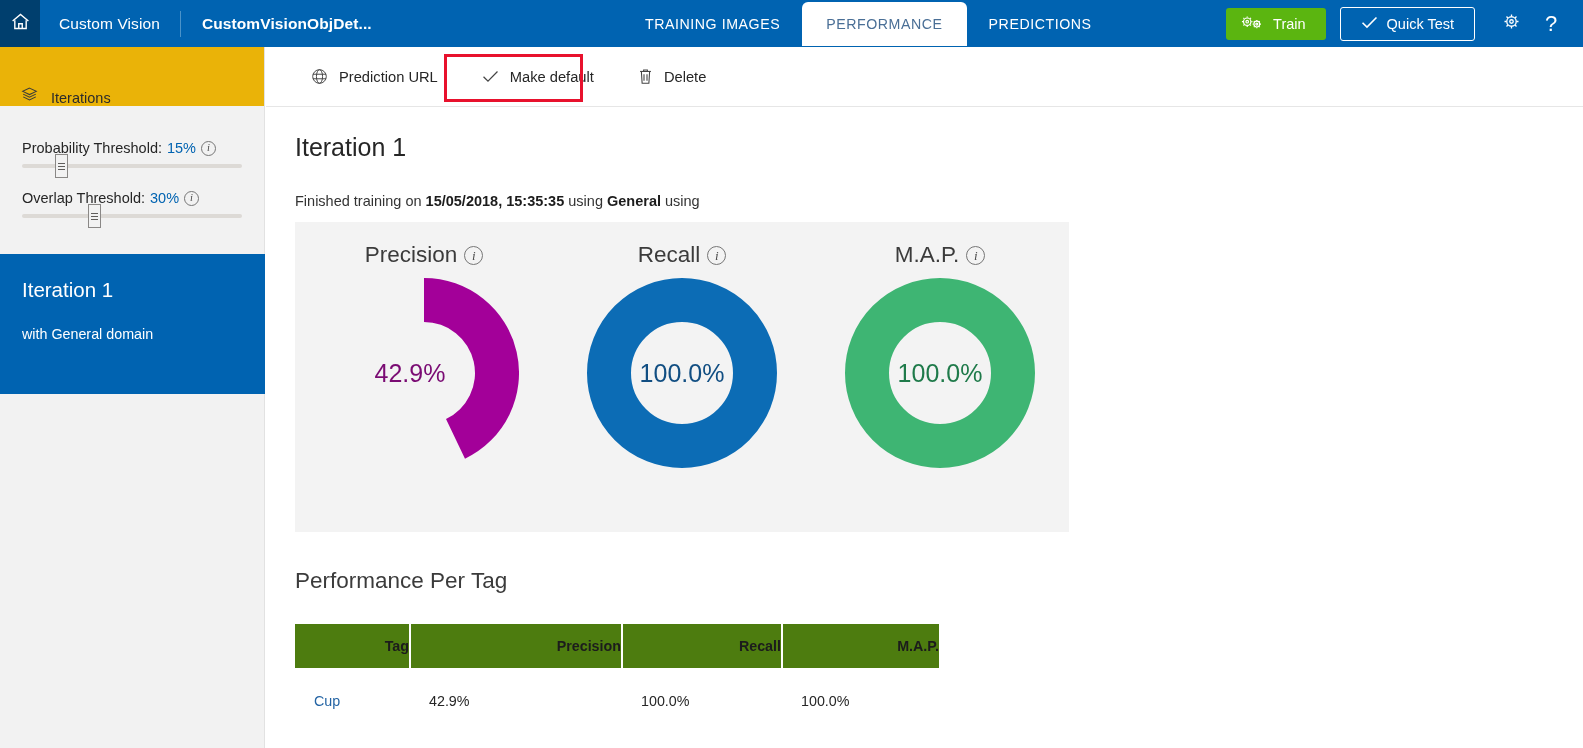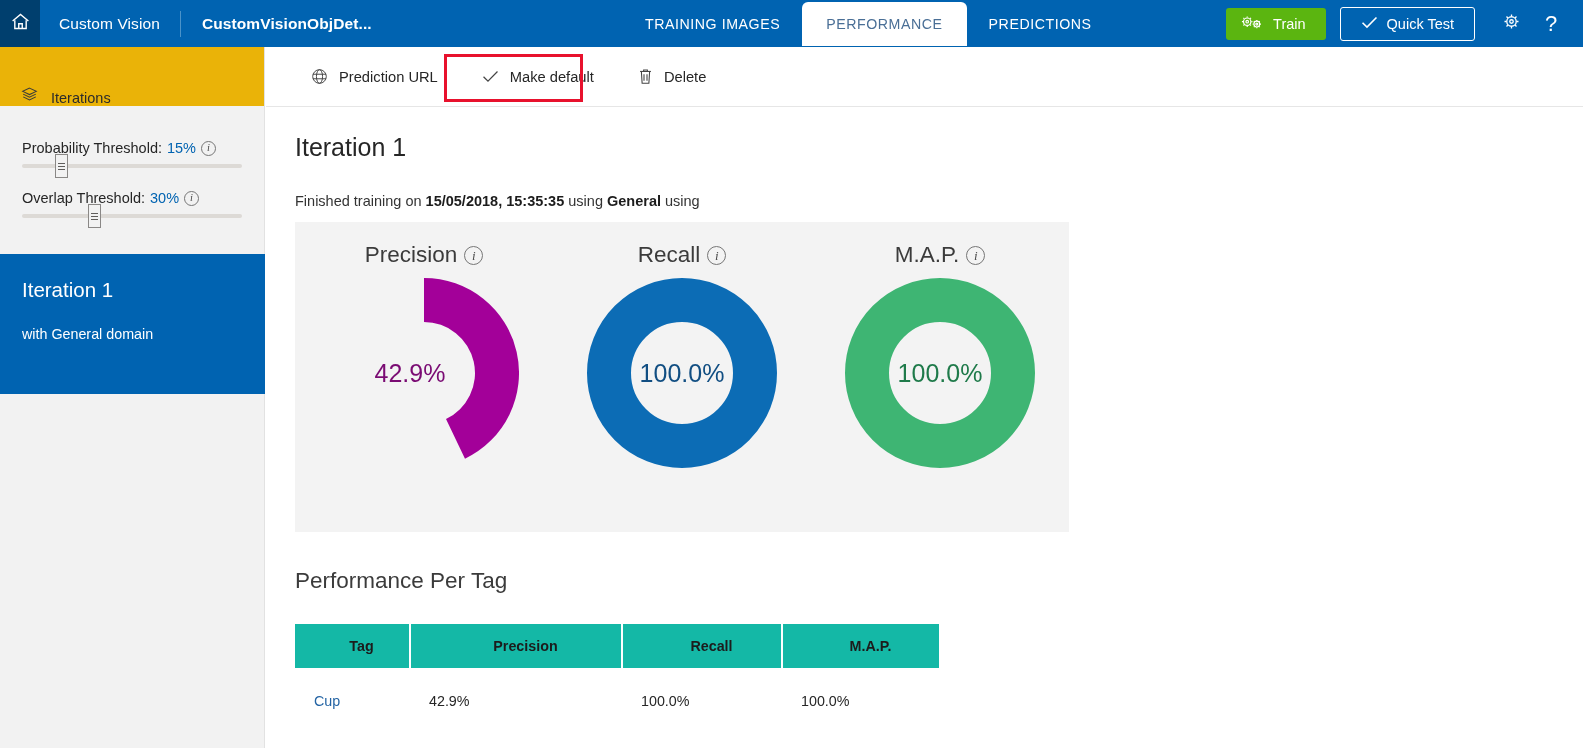--- a/index.html
+++ b/index.html
@@ -234,22 +234,22 @@
   .section-title {
     position: absolute; left: 29px; top: 460px;
     font-size: 22.5px; color: #3b3b3b;
   }
   table.perf {
     position: absolute; left: 29px; top: 516px;
     border-collapse: collapse;
     font-size: 14.3px;
   }
   table.perf th {
-    background: #14b8a6;
-    text-align: center;
+    background: #4d7c0f;
+    text-align: right;
     font-weight: bold;
     color: #1c1c1c;
     padding: 14px 0 14px 19px;
     border-right: 2px solid #ffffff;
     font-size: 14.3px;
   }
   table.perf th:nth-child(1){ width: 115px; }
   table.perf th:nth-child(2){ width: 212px; }
   table.perf th:nth-child(3){ width: 160px; }
   table.perf th:nth-child(4){ width: 158px; }

